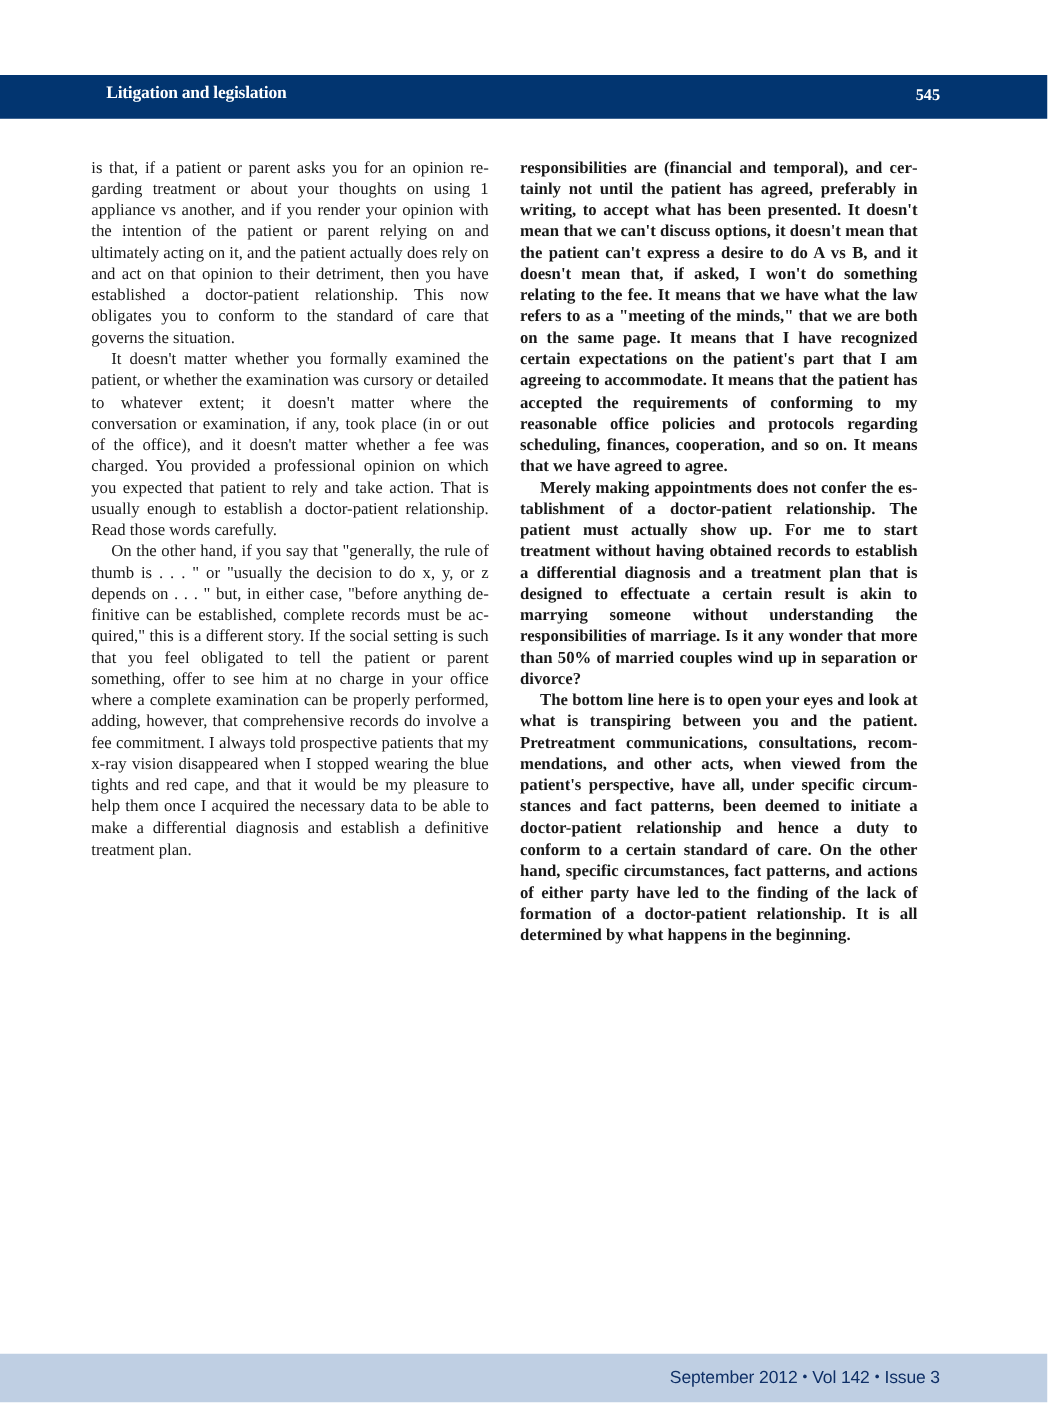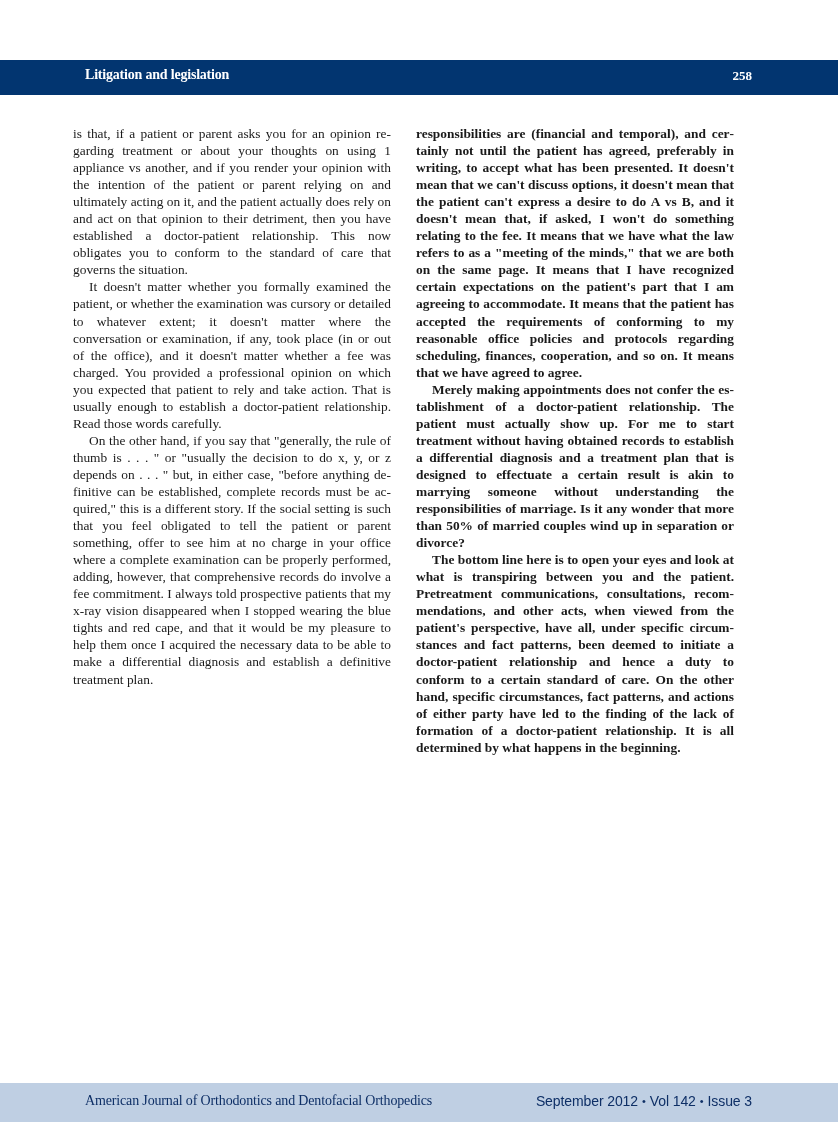--- a/index.html
+++ b/index.html
@@ -71,33 +71,32 @@
       font-size: 14px;
       letter-spacing: -0.1px;
     }
     .bullet { margin: 0 4px; font-size: 11px; position: relative; top: -1px; }
   </style>
 </head>
 <body>
 
 <div class="header-band">
   <span class="header-section">Litigation and legislation</span>
-  <span class="header-page">258</span>
+  <span class="header-page">545</span>
 </div>
 
 <div class="column col-left">
   <p>is that, if a patient or parent asks you for an opinion re­garding treatment or about your thoughts on using 1 appliance vs another, and if you render your opinion with the intention of the patient or parent relying on and ultimately acting on it, and the patient actually does rely on and act on that opinion to their detriment, then you have established a doctor-patient relationship. This now obligates you to conform to the standard of care that governs the situation.</p>
   <p class="indent">It doesn't matter whether you formally examined the patient, or whether the examination was cursory or de­tailed to whatever extent; it doesn't matter where the conversation or examination, if any, took place (in or out of the office), and it doesn't matter whether a fee was charged. You provided a professional opinion on which you expected that patient to rely and take action. That is usually enough to establish a doctor-patient re­lationship. Read those words carefully.</p>
   <p class="indent">On the other hand, if you say that "generally, the rule of thumb is . . . " or "usually the decision to do x, y, or z depends on . . . " but, in either case, "before anything de­finitive can be established, complete records must be ac­quired," this is a different story. If the social setting is such that you feel obligated to tell the patient or parent something, offer to see him at no charge in your office where a complete examination can be properly per­formed, adding, however, that comprehensive records do involve a fee commitment. I always told prospective patients that my x-ray vision disappeared when I stopped wearing the blue tights and red cape, and that it would be my pleasure to help them once I acquired the necessary data to be able to make a differential diag­nosis and establish a definitive treatment plan.</p>
 </div>
 
 <div class="column col-right">
   <p>responsibilities are (financial and temporal), and cer­tainly not until the patient has agreed, preferably in writ­ing, to accept what has been presented. It doesn't mean that we can't discuss options, it doesn't mean that the patient can't express a desire to do A vs B, and it doesn't mean that, if asked, I won't do something relating to the fee. It means that we have what the law refers to as a "meeting of the minds," that we are both on the same page. It means that I have recognized certain ex­pectations on the patient's part that I am agreeing to ac­commodate. It means that the patient has accepted the requirements of conforming to my reasonable office policies and protocols regarding scheduling, finances, cooperation, and so on. It means that we have agreed to agree.</p>
   <p class="indent">Merely making appointments does not confer the es­tablishment of a doctor-patient relationship. The patient must actually show up. For me to start treatment with­out having obtained records to establish a differential diagnosis and a treatment plan that is designed to effec­tuate a certain result is akin to marrying someone with­out understanding the responsibilities of marriage. Is it any wonder that more than 50% of married couples wind up in separation or divorce?</p>
   <p class="indent">The bottom line here is to open your eyes and look at what is transpiring between you and the patient. Pretreatment communications, consultations, recom­mendations, and other acts, when viewed from the patient's perspective, have all, under specific circum­stances and fact patterns, been deemed to initiate a doc­tor-patient relationship and hence a duty to conform to a certain standard of care. On the other hand, specific circumstances, fact patterns, and actions of either party have led to the finding of the lack of formation of a doc­tor-patient relationship. It is all determined by what happens in the beginning.</p>
 </div>
 
 <div class="footer-band">
-  <span class="footer-journal">American Journal of Orthodontics and Dentofacial Orthopedics</span>
   <span class="footer-issue">
     <span>September 2012</span><span class="bullet">•</span><span>Vol 142</span><span class="bullet">•</span><span>Issue 3</span>
   </span>
 </div>
 
 </body></html>

